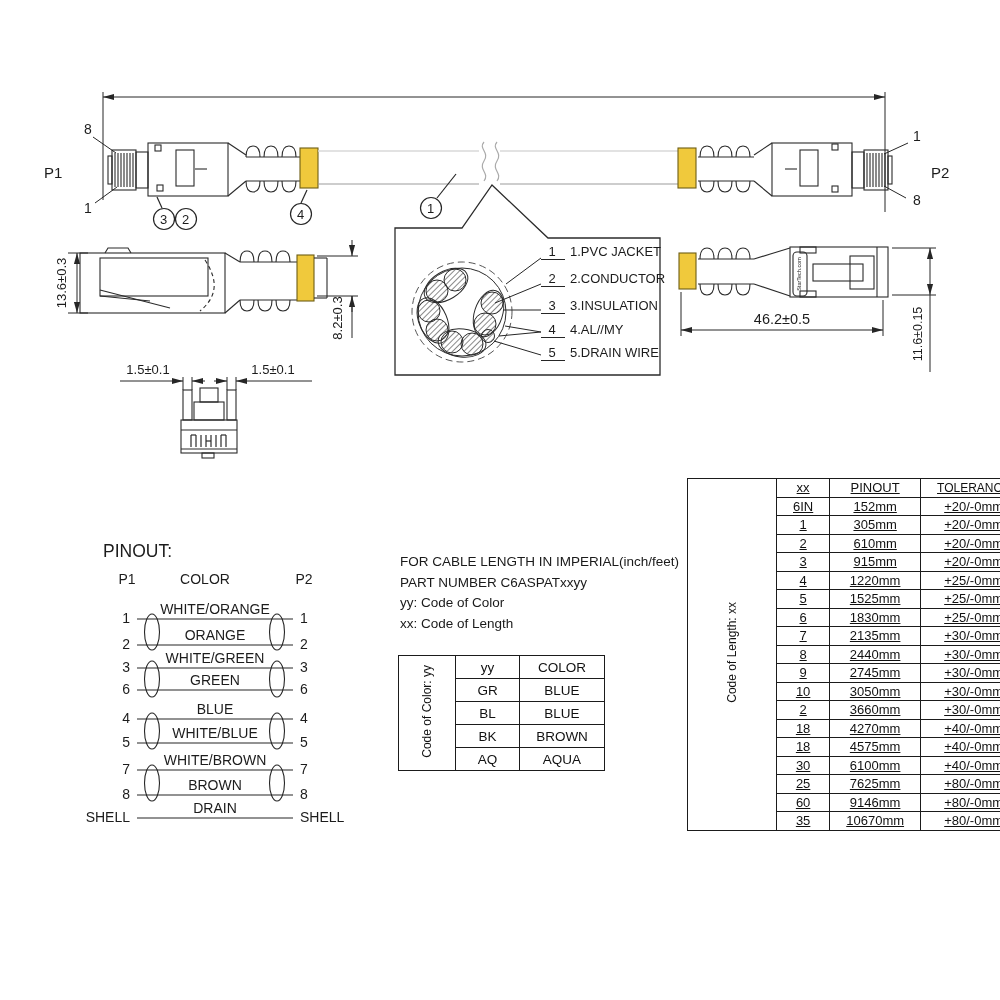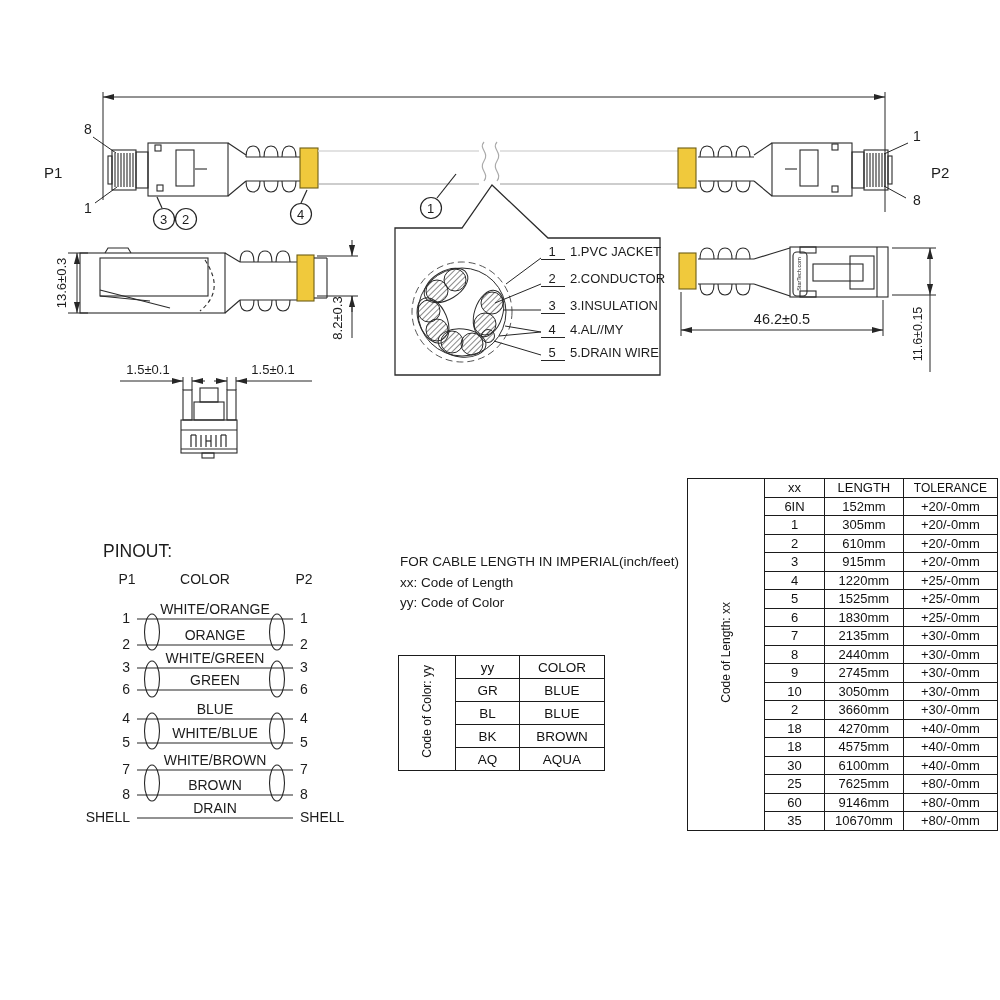--- a/index.html
+++ b/index.html
@@ -4,21 +4,21 @@
 <style>
   * { margin:0; padding:0; box-sizing:border-box; }
   html,body { width:1000px; height:1000px; background:#ffffff; position:relative;
               font-family:"Liberation Sans", sans-serif; }
   .abs { position:absolute; }
   svg text { font-family:"Liberation Sans", sans-serif; fill:#1c1c1c; }
   .notes div { font-size:13.5px; line-height:20.5px; color:#1a1a1a; white-space:nowrap; }
   table { border-collapse:collapse; background:#fff; }
   td { border:1.6px solid #1b1b1b; text-align:center; color:#111; vertical-align:middle; }
   .ct td { font-size:13.5px; height:23px; }
-  .lt td { font-size:13px; height:18.5px; padding:0 10px; }
+  .lt td { font-size:13px; height:18.5px; padding:0 16px;text-decoration:underline; }
   .vlabel { writing-mode:vertical-rl; transform:rotate(180deg); font-size:12px;
             display:inline-block; color:#111; }
 </style>
 </head>
 <body>
 
 <svg class="abs" style="left:0;top:0" width="1000" height="1000" viewBox="0 0 1000 1000">
   <defs>
     <marker id="arr" viewBox="0 0 10 10" refX="10" refY="5" markerWidth="11" markerHeight="11" orient="auto-start-reverse">
       <path d="M0,2.2 L10,5 L0,7.8 z" fill="#262626"></path>
@@ -337,22 +337,23 @@
       <text x="300" y="747">5</text>
       <text x="300" y="774">7</text>
       <text x="300" y="799">8</text>
       <text x="300" y="822">SHELL</text>
     </g>
   </g>
 </svg>
 
 <div class="abs notes" style="left:400px; top:552px;">
   <div>FOR CABLE LENGTH IN IMPERIAL(inch/feet)</div>
+  <div>PART NUMBER C6ASPATxxyy</div>
+  <div>yy: Code of Color</div>
   <div>xx: Code of Length</div>
-  <div>yy: Code of Color</div>
 </div>
 
 <table class="abs ct" style="left:398px; top:655px;">
   <tbody>
       <tr>
     <td rowspan="5" style="width:46px"><span class="vlabel">Code of Color: yy</span></td>
     <td style="width:64px">yy</td>
     <td style="width:85px">COLOR</td>
   </tr>
   <tr>
@@ -372,21 +373,21 @@
         <td>AQUA</td>
       </tr>
 </tbody>
   </table>
 
 <table class="abs lt" style="left:687px; top:478px;">
   <tbody>
       <tr>
     <td rowspan="19" style="width:31px"><span class="vlabel">Code of Length: xx</span></td>
     <td style="width:60px">xx</td>
-    <td style="width:70px">LENGTH</td>
+    <td style="width:70px">PINOUT</td>
     <td style="width:87px; font-size:12px">TOLERANCE</td>
   </tr>
   <tr>
         <td>6IN</td>
         <td>152mm</td>
         <td>+20/-0mm</td>
       </tr>
   <tr>
         <td>1</td>
         <td>305mm</td>

